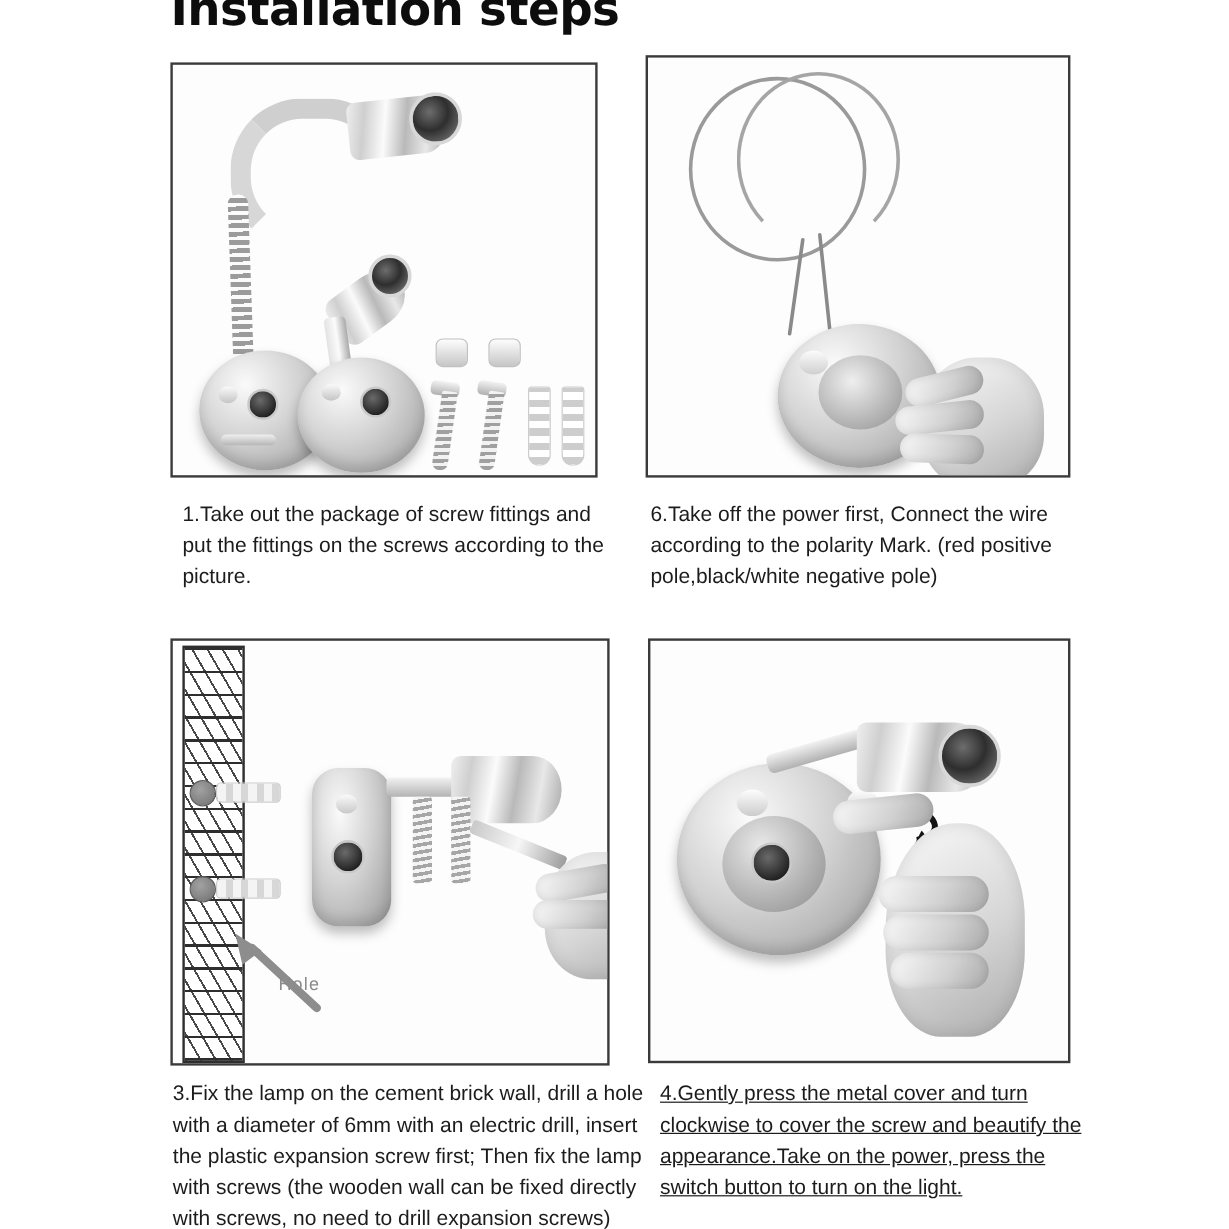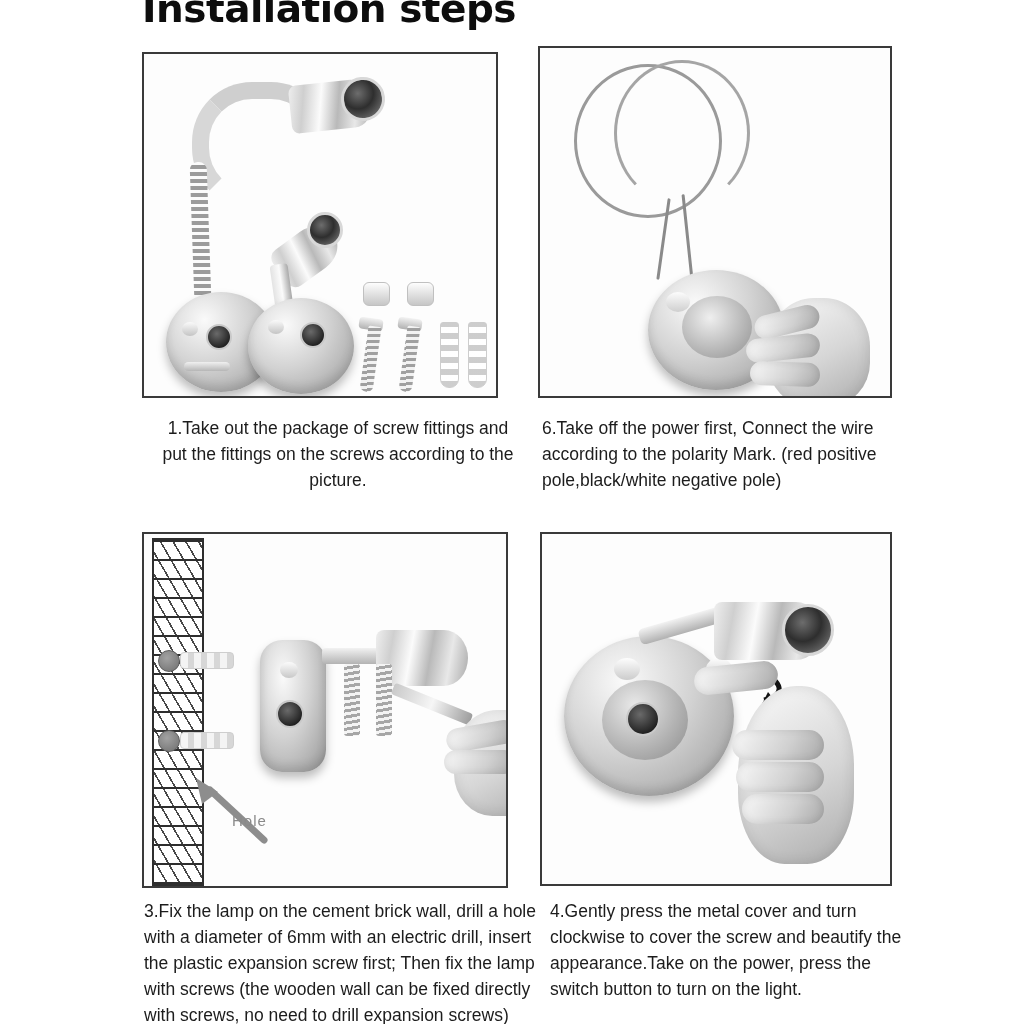--- a/index.html
+++ b/index.html
@@ -212,21 +212,21 @@
 
     <div class="screw-head" style="left:215px; top:264px; transform:rotate(8deg);"></div>
     <div class="screw" style="left:220px; top:272px;"></div>
     <div class="screw-head" style="left:254px; top:264px; transform:rotate(8deg);"></div>
     <div class="screw" style="left:259px; top:272px;"></div>
 
     <div class="anchor" style="left:296px; top:268px;"></div>
     <div class="anchor" style="left:324px; top:268px;"></div>
   </div>
 
-  <div class="caption" style="left:162px; top:415px; width:352px;text-align:center;">1.Take out the package of screw fittings and put the fittings on the screws according to the picture.</div>
+  <div class="caption" style="left:152px; top:415px; width:352px;">1.Take out the package of screw fittings and put the fittings on the screws according to the picture.</div>
 </div>
 
 <div class="step">
   <div class="panel" style="left:538px; top:46px; width:350px; height:348px;">
 
     <div class="wire" style="left:34px; top:16px; width:142px; height:148px; border-color:#9a9a9a; border-width:3px;"></div>
     <div class="wire" style="left:74px; top:12px; width:130px; height:140px; border-color:#a5a5a5; border-width:3px; border-bottom-color:transparent;"></div>
     <div class="wire-line" style="left:122px; top:150px; height:82px; transform:rotate(8deg);"></div>
     <div class="wire-line" style="left:146px; top:146px; height:86px; transform:rotate(-6deg);"></div>
 
@@ -318,14 +318,14 @@
       </svg>
     </div>
 
     <div class="finger" style="left:152px; top:130px; width:84px; height:28px; transform:rotate(-6deg);"></div>
     <div class="hand" style="left:196px; top:152px; width:116px; height:178px; border-radius:50% 45% 40% 40%;"></div>
     <div class="finger" style="left:190px; top:196px; width:92px; height:30px;"></div>
     <div class="finger" style="left:194px; top:228px; width:88px; height:30px;"></div>
     <div class="finger" style="left:200px; top:260px; width:82px; height:30px;"></div>
   </div>
 
-  <div class="caption" style="left:550px; top:898px; width:370px;">4.Gently press the metal cover and turn clockwise to cover the screw and beautify the appearance.Take on the power, press the switch button to turn on the light.</div>
+  <div class="caption" style="left:550px; top:898px; width:370px;text-decoration:underline;">4.Gently press the metal cover and turn clockwise to cover the screw and beautify the appearance.Take on the power, press the switch button to turn on the light.</div>
 </div>
 
 </body></html>

